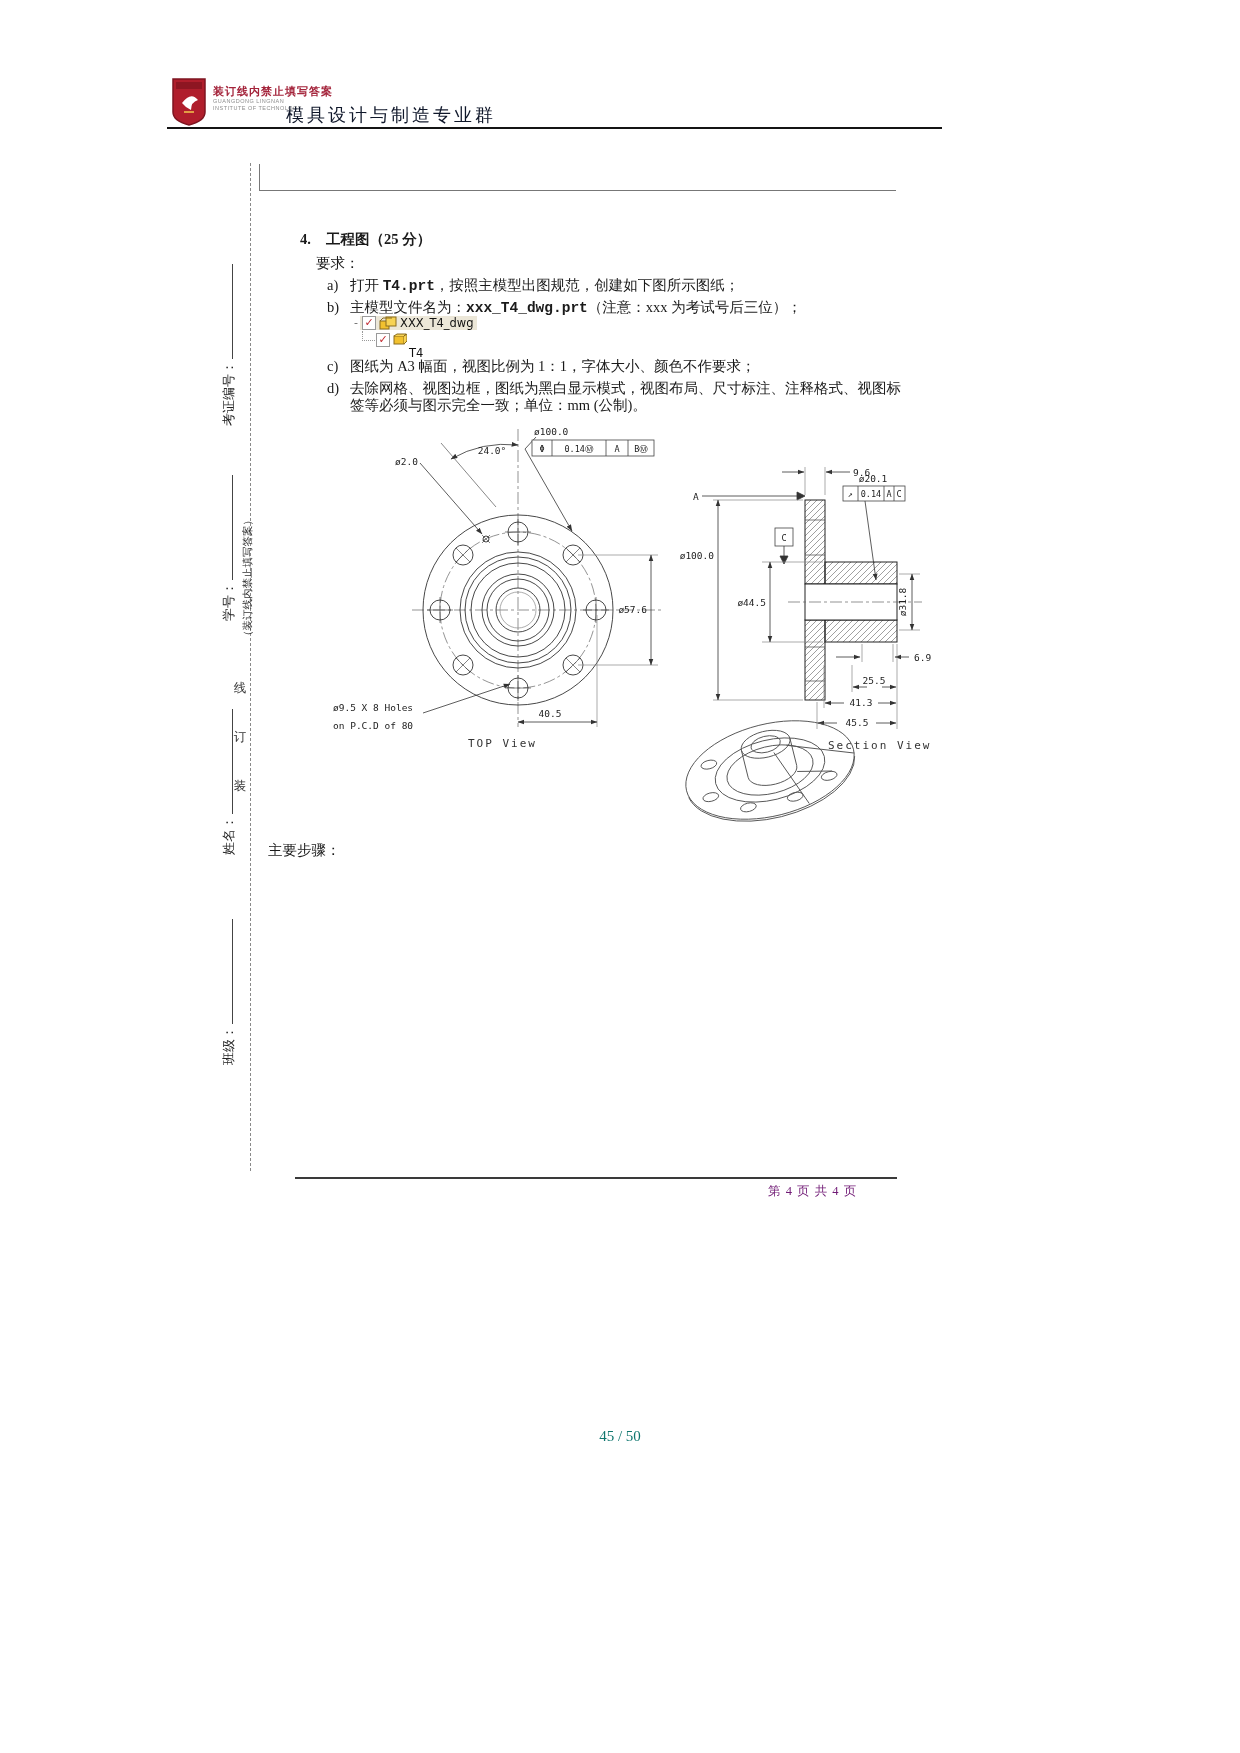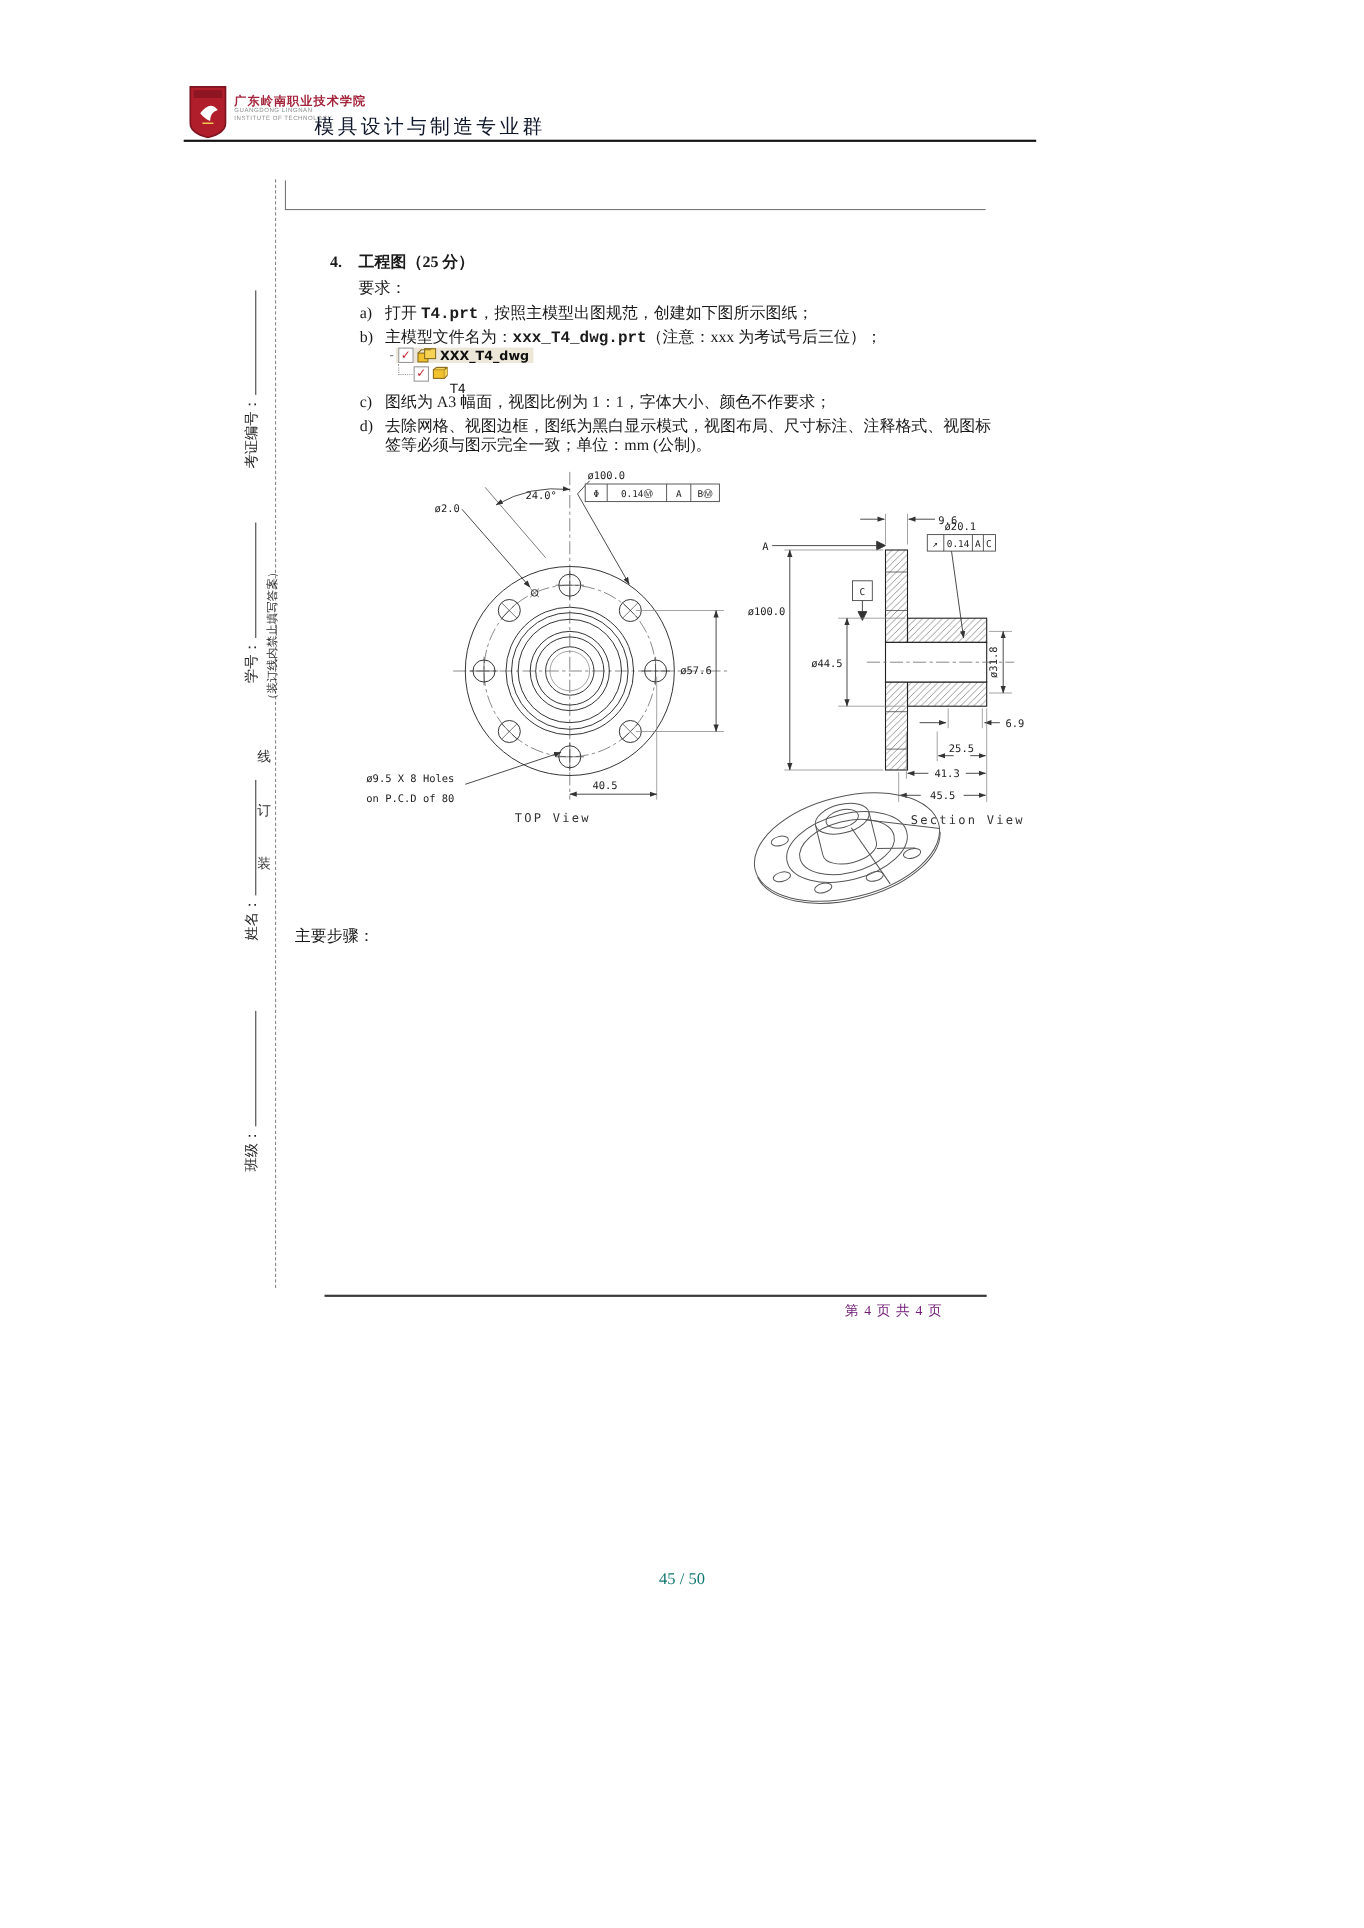--- a/index.html
+++ b/index.html
@@ -16,33 +16,33 @@
   #frame-vline{left:259px;top:164px;height:27px;border-left:1px solid #777;}
   #frame-topline{left:259px;top:190px;width:637px;border-top:1px solid #777;}
   .vrot{position:absolute;transform:translate(-50%,-50%) rotate(-90deg);white-space:nowrap;
         font-size:13px;color:#222;}
   .vrot .blank{display:inline-block;height:3px;border-bottom:1px solid #444;vertical-align:baseline;margin-left:2px;}
   .bindchar{position:absolute;font-size:12.5px;color:#333;transform:translate(-50%,-50%);}
   
   .qtext{font-size:14.5px;line-height:17px;}
   #q-num{left:300px;top:231px;font-weight:bold;}
   #q-title{left:326px;top:231px;font-weight:bold;}
-  #q-req{left:326px;top:255px;font-family:Liberation Mono, monospace;}
+  #q-req{left:316px;top:255px;}
   .qi{position:absolute;left:327px;width:583px;}
   .qi .lab{position:absolute;left:0;top:0;}
   .qi .txt{display:block;margin-left:23px;}
   .qi b{font-family:Liberation Mono, monospace;}
   
   #tree{left:352px;top:314px;font-family:"DejaVu Sans",sans-serif;font-size:11.5px;color:#111;}
   .trow{display:flex;align-items:center;height:17px;}
   .trow .hl{display:flex;align-items:center;gap:3px;background:#ece7d8;padding:0 4px 0 2px;}
   .expander{color:#666;font-size:11px;width:8px;text-align:center;}
   .cbox{width:12px;height:12px;background:#fff;border:1px solid #9a9a9a;font-size:11px;line-height:11px;
         font-weight:bold;color:#c1272d;text-align:center;font-family:"DejaVu Sans",sans-serif;}
-  .tlabel{font-weight:bold;}
+  .tlabel{font-weight:normal;}
   .tlabel2{font-weight:normal;margin-top:27px;}
   .connector{width:12px;height:9px;border-left:1px dotted #999;border-bottom:1px dotted #999;margin:0 1px 7px 10px;}
   
   #steps-label{left:268px;top:841px;font-size:14.5px;}
   #bottom-rule{left:295px;top:1177px;width:602px;border-top:2px solid #3a3a3a;}
   #page-info{left:768px;top:1183px;font-size:12.5px;letter-spacing:1px;color:#701a75;}
   #page-number{left:565px;top:1428px;width:110px;text-align:center;font-size:15px;color:#0f766e;}
   
   #drawing{left:320px;top:415px;}
   .cad{font-family:"DejaVu Sans Mono",monospace;font-size:9.5px;fill:#222;}
@@ -53,21 +53,21 @@
 <body>
 
 <div id="page">
 
   <svg class="abs" style="left:171px;top:78px" width="36" height="48" viewBox="0 0 36 48">
     <path d="M2,1 h32 v33 q0,9 -16,13 q-16,-4 -16,-13 z" fill="#b01e2c" stroke="#7d1420" stroke-width="1.5"></path>
     <rect x="5" y="4" width="26" height="7" fill="#8e1622"></rect>
     <path d="M11,25 q9,-12 16,-3 q-7,2 -7,10 q-5,-2 -9,-7 z" fill="#ffffff"></path>
     <path d="M13,34 h10" stroke="#f3c84c" stroke-width="1.5"></path>
   </svg>
-  <div class="abs" id="school-zh">广东岭南职业技术学院</div>
+  <div class="abs" id="school-zh">装订线内禁止填写答案</div>
   <div class="abs" id="school-en">
     <div>GUANGDONG LINGNAN</div>
     <div>INSTITUTE OF TECHNOLOGY</div>
   </div>
   <div class="abs" id="dept-title">模具设计与制造专业群</div>
   <div class="abs" id="header-rule"></div>
 
   <div class="abs" id="binding-line"></div>
   <div class="abs" id="frame-vline"></div>
   <div class="abs" id="frame-topline"></div>

